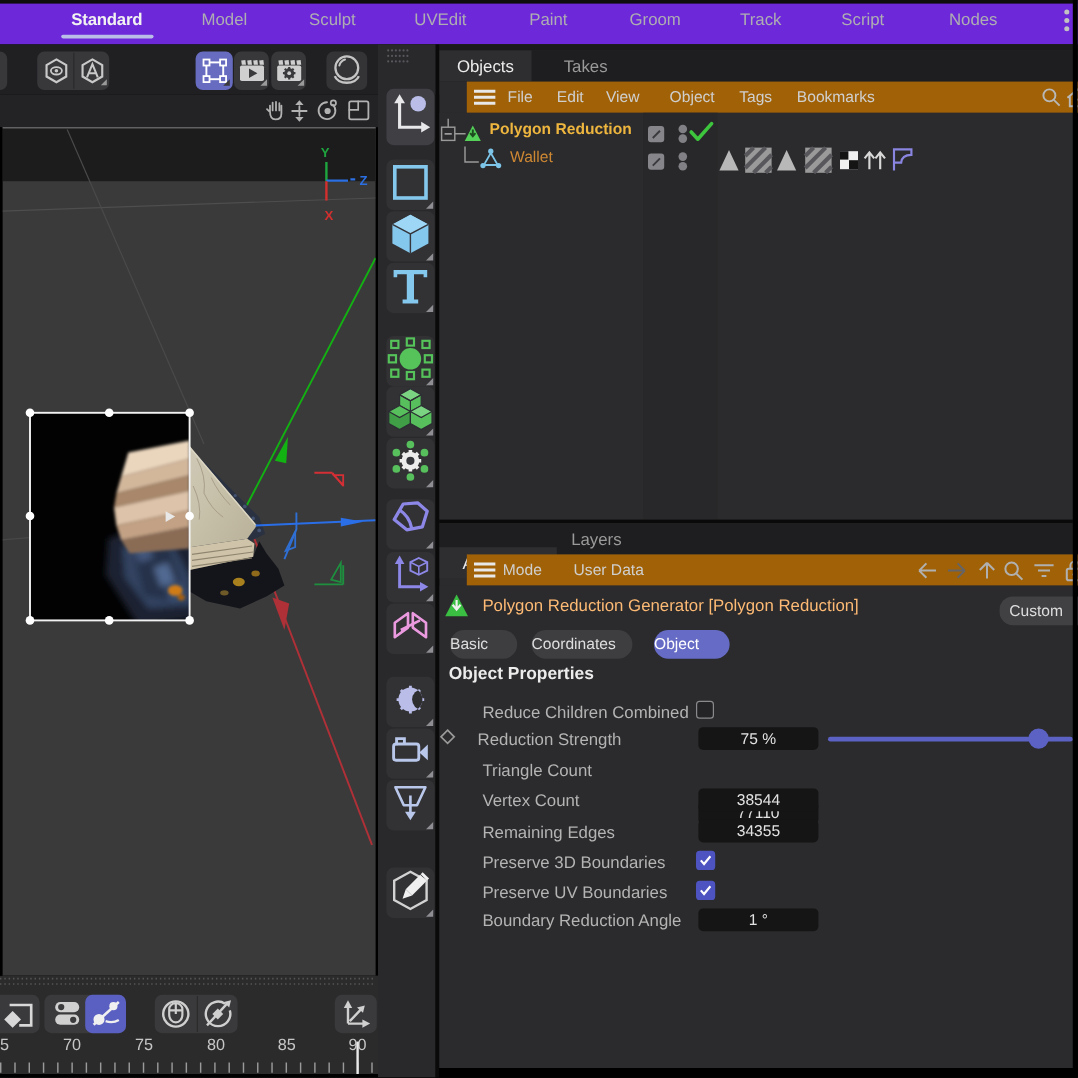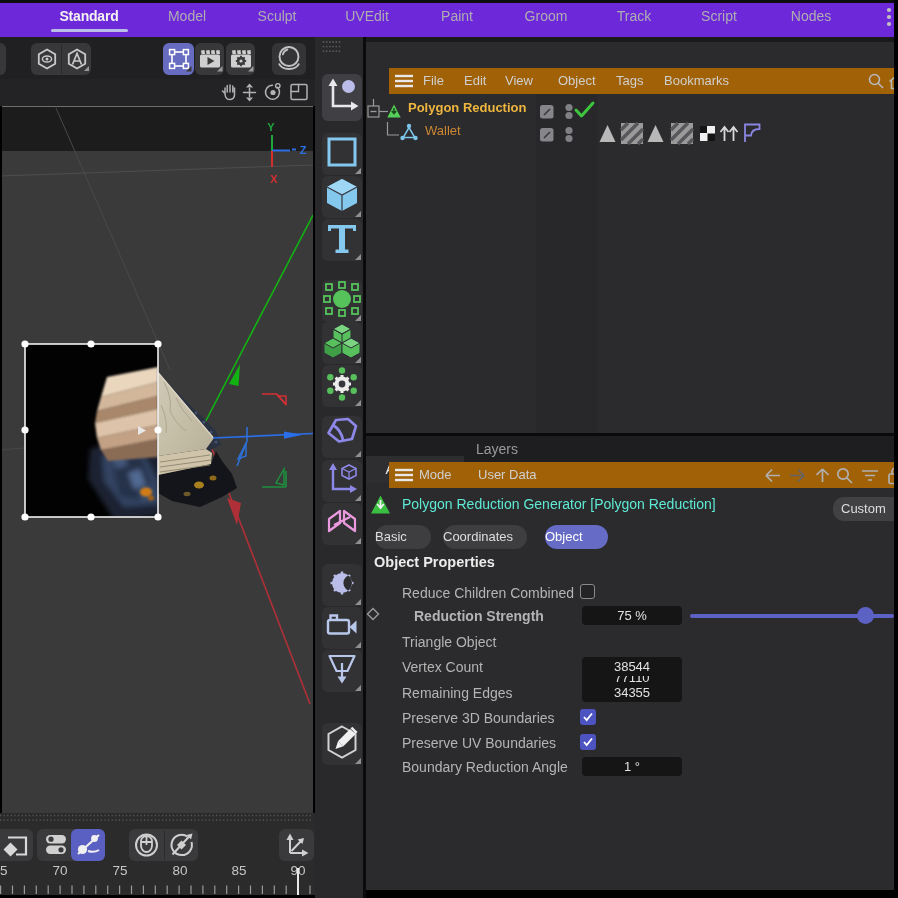--- a/index.html
+++ b/index.html
@@ -559,20 +559,24 @@
       <line x1="310.0" y1="1.5" x2="310.0" y2="10"></line>
     </g>
   </svg>
   <div class="abs" style="left:297px;top:55px;width:1.5px;height:27px;background:#e8e8e8;"></div>
   <div class="abs" style="left:0;top:82px;width:315px;height:3px;background:#000;"></div>
 </div>
 
 <div id="rpanel">
   <div class="abs" style="left:0;top:0;width:528px;height:5px;background:#1a1a1a;"></div>
 
+  <div class="tabbar" style="top:5px;">
+    <div class="ptab on" style="left:0;width:77px;">Objects</div>
+    <div class="ptab" style="left:77px;width:90px;">Takes</div>
+  </div>
 
   <div class="menurow" style="top:31px;">
     <svg class="abs" style="left:6px;top:6px;" width="18" height="14" viewBox="0 0 18 14">
       <g stroke="#e8e8e8" stroke-width="2.4">
             <line x1="0" y1="2" x2="18" y2="2"></line>
             <line x1="0" y1="7" x2="18" y2="7"></line>
             <line x1="0" y1="12" x2="18" y2="12"></line>
           </g>
     </svg>
     <span style="left:34px;">File</span>
@@ -687,36 +691,36 @@
         <path d="M150 3.5 A6.5 6.5 0 1 0 154 5"></path>
       </g>
     </svg>
   </div>
 
   <div class="abs" style="left:0;top:451px;width:528px;height:402px;background:#2b2b2d;">
     <svg class="abs" style="left:4px;top:6px;" width="21" height="21" viewBox="0 0 21 21">
       <path d="M10.5 1.5 L20 19.5 L1 19.5 Z" fill="#3bbf42"></path>
       <path d="M10.5 6 L10.5 13 M7.2 10 L10.5 14 L13.8 10" stroke="#f0f0f0" stroke-width="1.8" fill="none"></path>
     </svg>
-    <div class="lbl" style="left:36px;top:8px;color:#5eead4;">Polygon Reduction Generator [Polygon Reduction]</div>
+    <div class="lbl" style="left:36px;top:8px;color:#fdba74;">Polygon Reduction Generator [Polygon Reduction]</div>
     <div class="pill" style="left:467px;top:9px;width:70px;border-radius:11px 0 0 11px;line-height:24px;padding-left:8px;text-align:left;background:#414144;">Custom</div>
     <div class="pill" style="left:9px;top:37px;width:56px;line-height:24px;">Basic</div>
     <div class="pill" style="left:77px;top:37px;width:84px;line-height:24px;">Coordinates</div>
     <div class="pill" style="left:179px;top:37px;width:63px;line-height:24px;background:#666cc5;color:#fff;">Object</div>
     <div class="lbl" style="left:8px;top:66px;font-weight:bold;color:#ececec;font-size:14.5px;">Object Properties</div>
     <div class="lbl" style="left:36px;top:97px;">Reduce Children Combined</div>
     <div class="abs" style="left:214px;top:96px;width:15px;height:15px;background:#242426;border:1.5px solid #8a8a8e;border-radius:3px;"></div>
     <svg class="abs" style="left:0px;top:119px;" width="14" height="14" viewBox="0 0 14 14">
           <path d="M7 1.5 L12.5 7 L7 12.5 L1.5 7 Z" fill="none" stroke="#9a9a9a" stroke-width="1.4"></path>
         </svg>
-    <div class="lbl" style="left:48px;top:120px;font-weight:bold;">Reduction Strength</div>
+    <div class="lbl" style="left:32px;top:120px;">Reduction Strength</div>
     <div class="field" style="left:216px;top:118px;">75 %</div>
     <div class="abs" style="left:324px;top:125.5px;width:204px;height:4px;background:#5c62c4;border-radius:2px;"></div>
     <div class="abs" style="left:491px;top:119px;width:17px;height:17px;background:#5c62c4;border-radius:50%;"></div>
-    <div class="lbl" style="left:36px;top:146px;">Triangle Object</div>
+    <div class="lbl" style="left:36px;top:146px;">Triangle Count</div>
     <div class="field" style="left:216px;top:144px;margin-top:36px;">77110</div>
     <div class="lbl" style="left:36px;top:171px;">Vertex Count</div>
     <div class="field" style="left:216px;top:169px;">38544</div>
     <div class="lbl" style="left:36px;top:197px;">Remaining Edges</div>
     <div class="field" style="left:216px;top:195px;">34355</div>
     <div class="lbl" style="left:36px;top:222px;">Preserve 3D Boundaries</div>
     <div class="abs" style="left:214px;top:221px;width:16px;height:16px;background:#4d53c0;border-radius:3px;"></div>
     <svg class="abs" style="left:216px;top:223px;" width="12" height="12" viewBox="0 0 12 12">
           <path d="M2 6 L4.7 9 L10 2.5" stroke="#fff" stroke-width="1.8" fill="none"></path>
         </svg>

